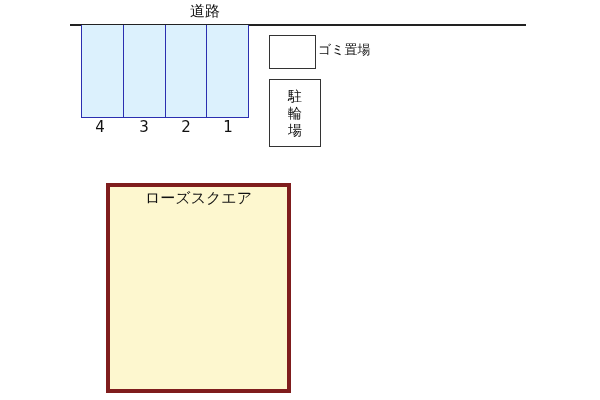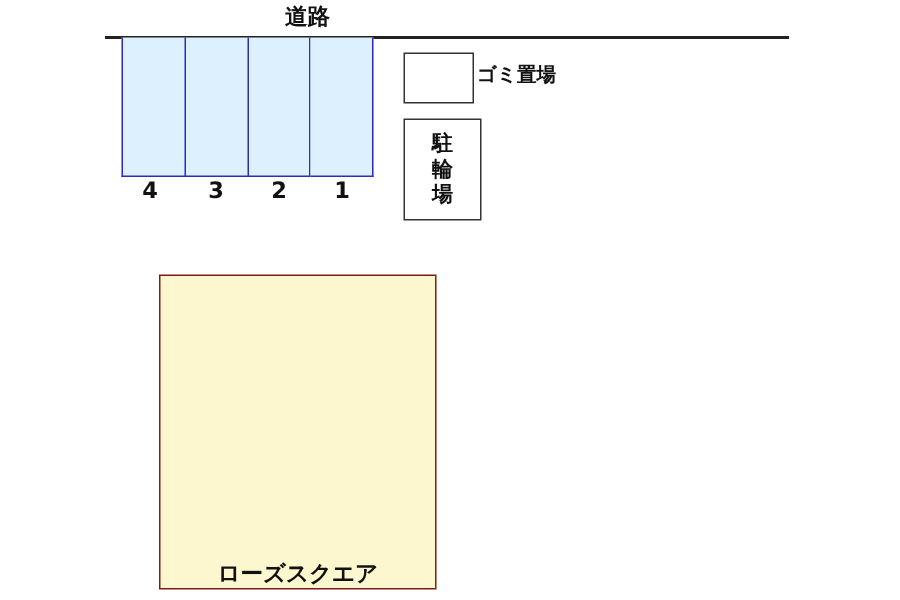--- a/index.html
+++ b/index.html
@@ -1,33 +1,33 @@
 <!DOCTYPE html>
 <html><head>
   <meta charset="utf-8">
   <style>
     html, body { margin: 0; padding: 0; }
     body {
       width: 600px; height: 400px; background: #ffffff; position: relative; overflow: hidden;
       font-family: "DejaVu Sans", "Liberation Sans", sans-serif; color: #111;
     }
-    .abs { position: absolute; font-weight: bold; }
+    .abs { position: absolute; }
     .road-label { left: 185px; top: 2px; width: 40px; font-size: 15px; text-align: center; }
     .road-line { left: 70px; top: 24px; width: 456px; height: 2px; background: #222; }
     .stalls { left: 81px; top: 25px; width: 168px; height: 93px; display: flex; }
     .stall { flex: 1; height: 100%; box-sizing: border-box; background: #dcf1fd;
              border: 1px solid #2b2fb0; border-top: none; }
     .stall + .stall { border-left: none; }
     .stall-num { top: 118px; width: 42px; text-align: center; font-size: 15px; }
     .gomi-box { left: 269px; top: 35px; width: 47px; height: 34px; border: 1px solid #333; background: #fff; box-sizing: border-box; }
     .gomi-label { left: 318px; top: 41px; font-size: 13px; }
     .bike-box { left: 269px; top: 79px; width: 52px; height: 68px; border: 1px solid #333; background: #fff; box-sizing: border-box;
                 display: flex; flex-direction: column; align-items: center; justify-content: center; font-size: 14px; line-height: 17px; }
-    .building { left: 106px; top: 183px; width: 185px; height: 210px; background: #fdf7cf; border: 1px solid #7f1d1d; box-sizing: border-box;
-                display: flex; align-items: flex-end; justify-content: center; }
+    .building { left: 106px; top: 183px; width: 185px; height: 210px; background: #fdf7cf; border: 4px solid #7f1d1d; box-sizing: border-box;
+                display: flex; align-items: flex-start; justify-content: center; }
     .building-label { font-size: 15px; margin-top: 2px; }
   </style>
 </head>
 <body>
 
 <div class="abs road-label">道路</div>
 <div class="abs road-line"></div>
 
 <div class="abs stalls">
   <div class="stall"></div>

